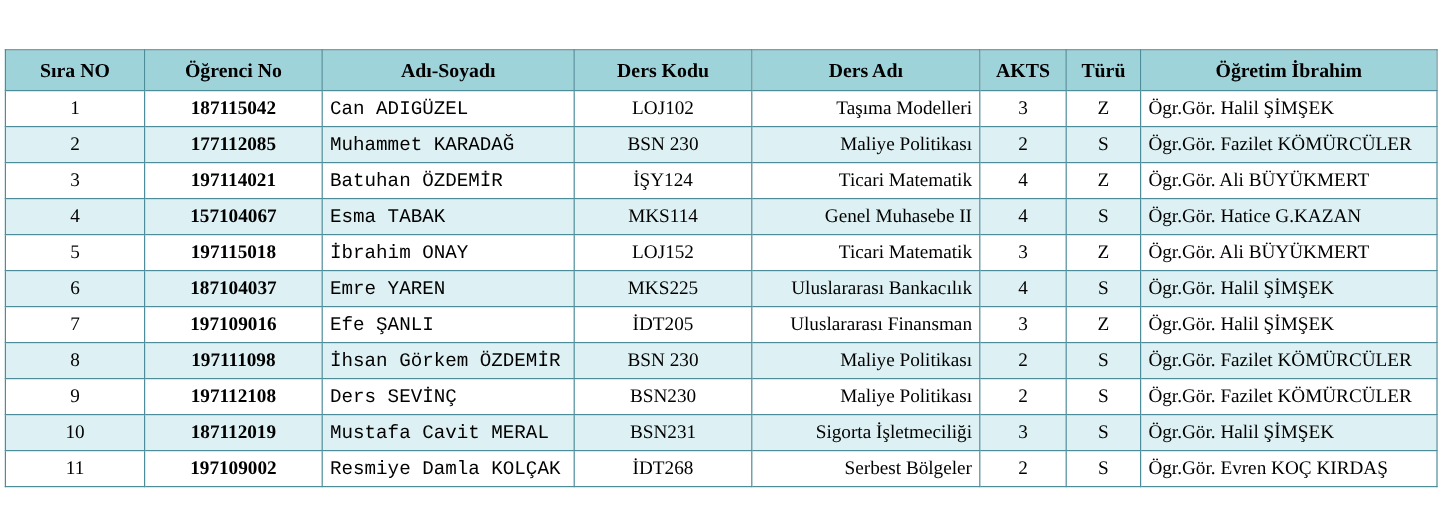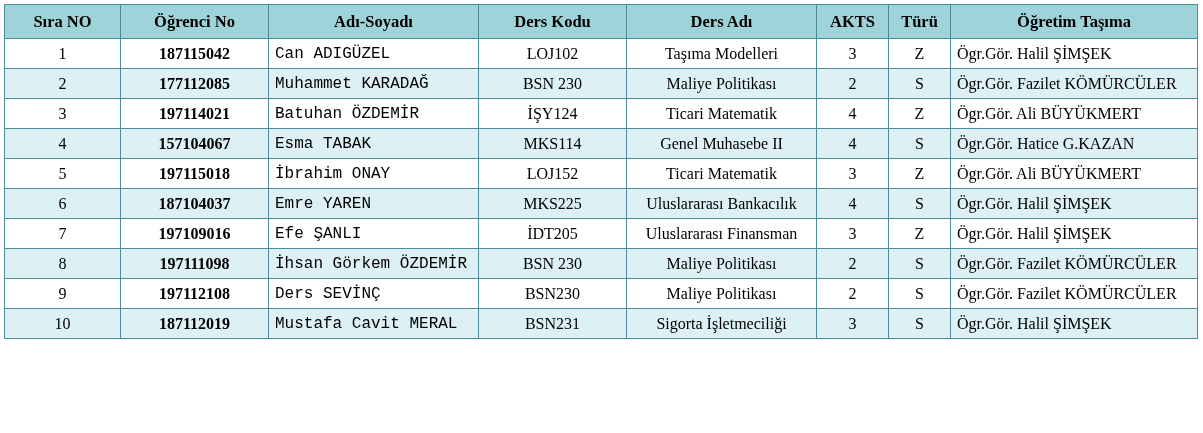--- a/index.html
+++ b/index.html
@@ -13,20 +13,21 @@
     font-family: "Liberation Serif", serif;
   }
   .table-wrap {
     padding: 4px 4px 0 4px;
     box-sizing: border-box;
   }
   table.student-table {
     border-collapse: collapse;
     width: 1193px;
     table-layout: fixed;
+    margin-top: 37px;
   }
   table.student-table th,
   table.student-table td {
     border: 1px solid #4d8d99;
     font-size: 16px;
     height: 30px;
     padding: 0 6px;
     box-sizing: border-box;
     overflow: hidden;
     white-space: nowrap;
@@ -42,21 +43,21 @@
     background: #ddf0f3;
   }
   tbody tr td {
     background: #ffffff;
   }
   
   .c-sira   { text-align: center; }
   .c-ogrno  { text-align: center; font-weight: bold; }
   .c-ad     { text-align: left; padding-left: 8px; font-family: Liberation Mono, monospace; }
   .c-dkod   { text-align: center; }
-  .c-dad    { text-align: center; padding-left: 8px; }
+  .c-dad    { text-align: right; padding-left: 8px; }
   .c-akts   { text-align: center; }
   .c-tur    { text-align: center; }
   .c-ogrel  { text-align: left; padding-left: 8px; }
 
   
   col.w-sira  { width: 116px; }
   col.w-ogrno { width: 148px; }
   col.w-ad    { width: 210px; }
   col.w-dkod  { width: 148px; }
   col.w-dad   { width: 190px; }
@@ -81,21 +82,21 @@
     </colgroup>
     <thead>
       <tr>
         <th>Sıra NO</th>
         <th>Öğrenci No</th>
         <th>Adı-Soyadı</th>
         <th>Ders Kodu</th>
         <th>Ders Adı</th>
         <th>AKTS</th>
         <th>Türü</th>
-        <th>Öğretim Taşıma</th>
+        <th>Öğretim İbrahim</th>
       </tr>
     </thead>
     <tbody>
       <tr>
         <td class="c-sira">1</td>
         <td class="c-ogrno">187115042</td>
         <td class="c-ad">Can ADIGÜZEL</td>
         <td class="c-dkod">LOJ102</td>
         <td class="c-dad">Taşıma Modelleri</td>
         <td class="c-akts">3</td>
@@ -185,15 +186,25 @@
       <tr class="alt">
         <td class="c-sira">10</td>
         <td class="c-ogrno">187112019</td>
         <td class="c-ad">Mustafa Cavit MERAL</td>
         <td class="c-dkod">BSN231</td>
         <td class="c-dad">Sigorta İşletmeciliği</td>
         <td class="c-akts">3</td>
         <td class="c-tur">S</td>
         <td class="c-ogrel">Ögr.Gör. Halil ŞİMŞEK</td>
       </tr>
+      <tr>
+        <td class="c-sira">11</td>
+        <td class="c-ogrno">197109002</td>
+        <td class="c-ad">Resmiye Damla KOLÇAK</td>
+        <td class="c-dkod">İDT268</td>
+        <td class="c-dad">Serbest Bölgeler</td>
+        <td class="c-akts">2</td>
+        <td class="c-tur">S</td>
+        <td class="c-ogrel">Ögr.Gör. Evren KOÇ KIRDAŞ</td>
+      </tr>
     </tbody>
   </table>
 </div>
 
 </body></html>

